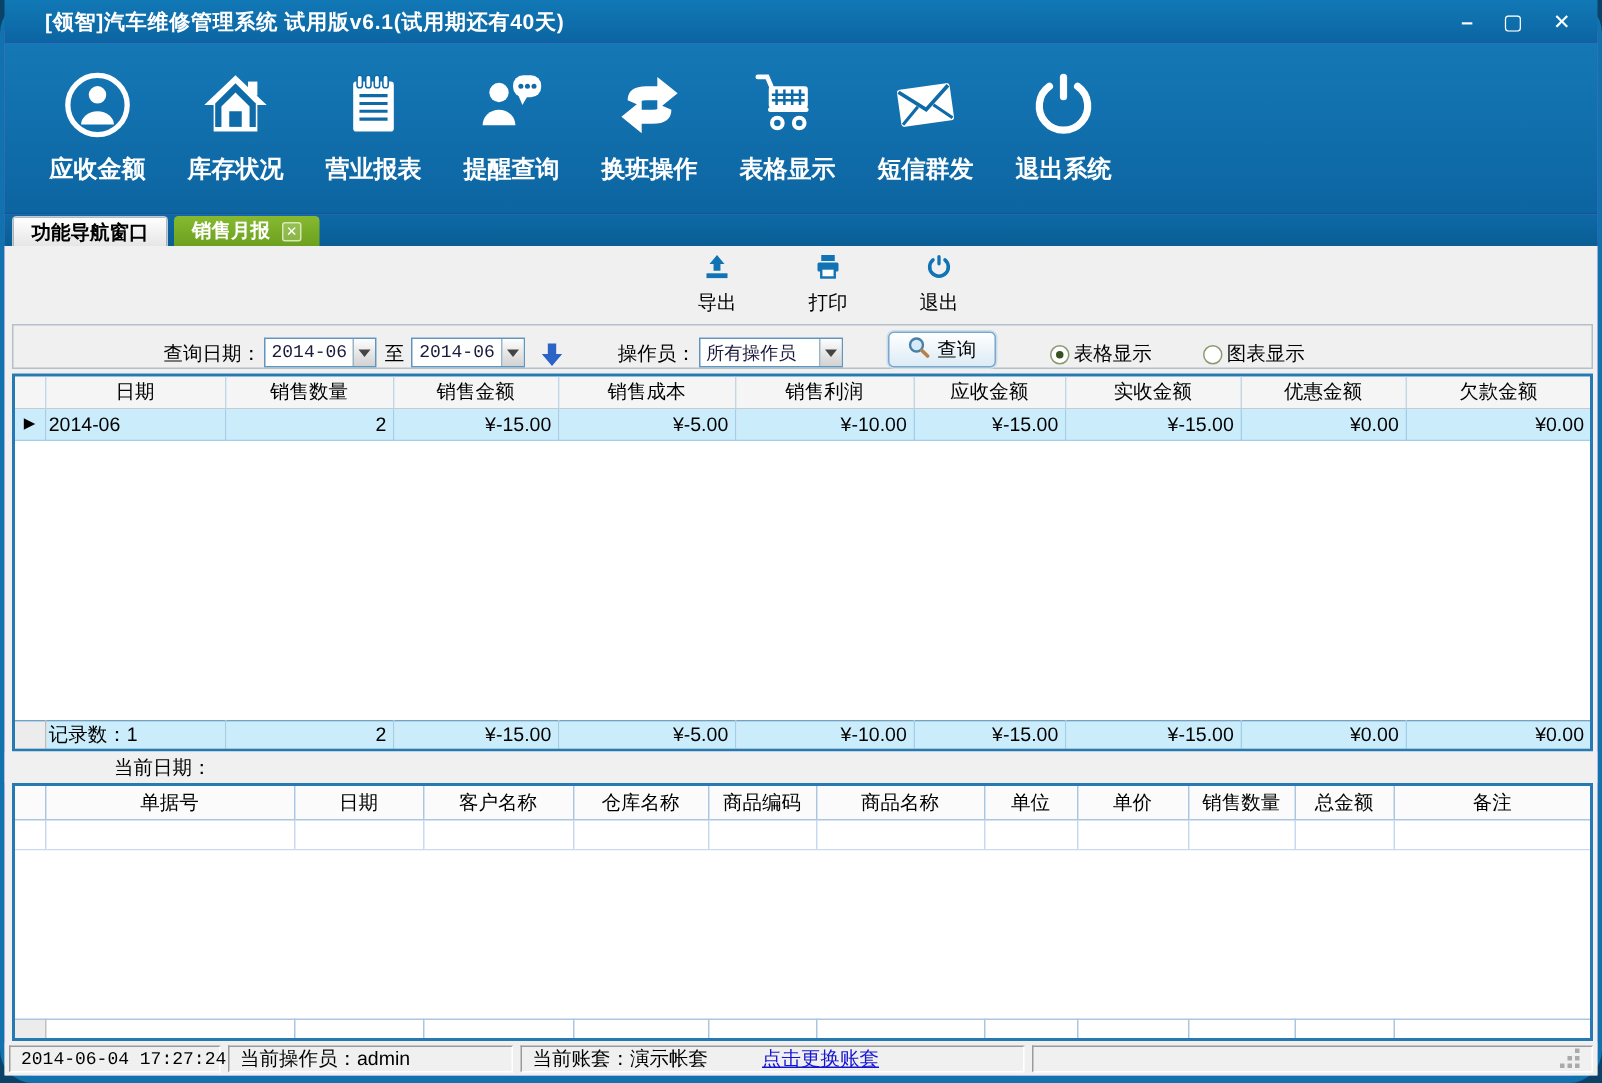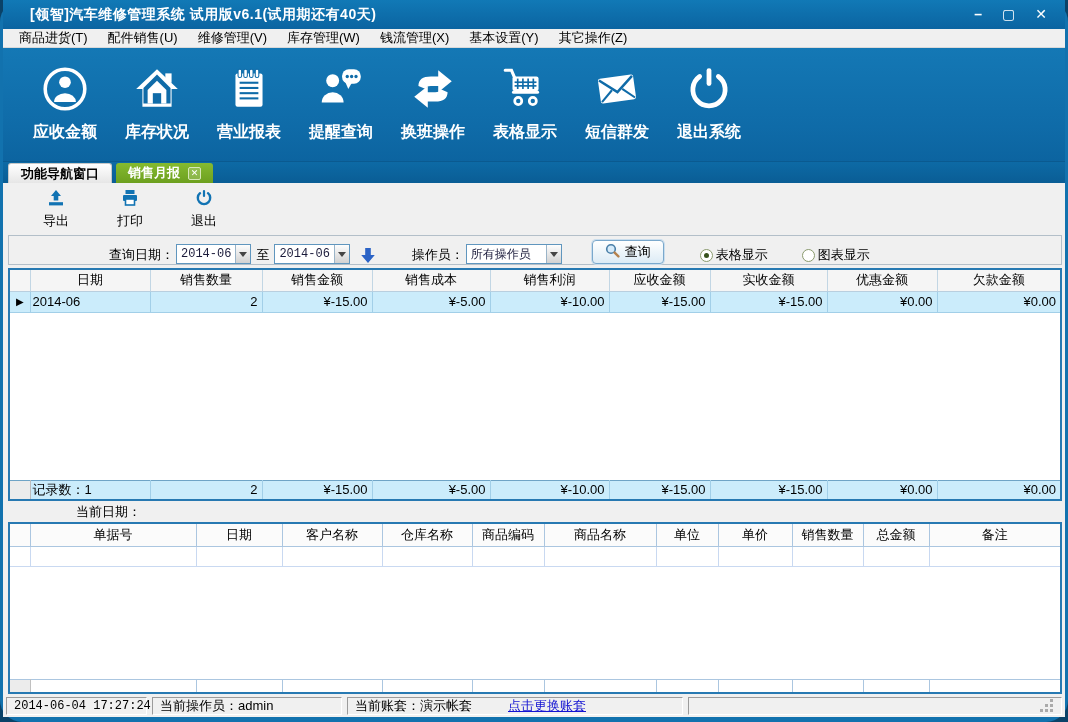--- a/index.html
+++ b/index.html
@@ -31,21 +31,21 @@
   .tab{ height:20px; display:flex; align-items:center; padding:0 12px; font-size:13px;
         border-radius:3px 3px 0 0; cursor:pointer; }
   .tab.inactive{ background:linear-gradient(#ffffff,#e6e6e6); color:#000; border:1px solid #c8c8c8; border-bottom:none; font-weight:bold;}
   .tab.active{ background:linear-gradient(#85ba30,#6da01f); color:#fff; font-weight:bold; gap:8px;}
   .tab-close{ width:13px; height:13px; border:1px solid #d7e8b8; background:rgba(255,255,255,.18); border-radius:2px;
               font-size:9px; line-height:11px; text-align:center; color:#fff; cursor:pointer;}
 
   
   .main{ flex:1; display:flex; flex-direction:column; background:#f0f0f0; overflow:hidden;}
 
-  .subtoolbar{ height:52px; flex:0 0 52px; display:flex; align-items:center; gap:40px; padding-left:36px;}
+  .subtoolbar{ height:52px; flex:0 0 52px; display:flex; align-items:center; gap:40px; padding-left:36px;justify-content:center;}
   .st-item{ display:flex; flex-direction:column; align-items:center; cursor:pointer; width:34px;}
   .st-item .st-label{ font-size:13px; color:#000; margin-top:1px;}
 
   .querybar{ height:30px; flex:0 0 30px; margin:0 3px 3px 5px; border:1px solid #b3bfc9; background:#f0f0f0;
              display:flex; align-items:flex-end; font-size:13px; }
   .q-label{ color:#000; }
   .combo{ display:flex; align-items:stretch; border:1px solid #6096be; background:#fff; height:20px;}
   .combo .c-val{ padding:0 4px; font-size:12px; line-height:18px; color:#1a1a3a; font-family:"Liberation Mono","DejaVu Sans Mono",monospace;}
   .combo .c-btn{ width:15px; background:linear-gradient(#fdfdfd,#d2d2d2); border-left:1px solid #9ab4c8;
                  display:flex; align-items:center; justify-content:center; cursor:pointer;}
@@ -104,29 +104,20 @@
 
   <div class="titlebar">
     <span class="title">[领智]汽车维修管理系统  试用版v6.1(试用期还有40天)</span>
     <span class="win-controls">
       <span>–</span>
       <span>▢</span>
       <span>✕</span>
     </span>
   </div>
 
-  <div class="menubar">
-    <span class="mitem">商品进货(T)</span>
-    <span class="mitem">配件销售(U)</span>
-    <span class="mitem">维修管理(V)</span>
-    <span class="mitem">库存管理(W)</span>
-    <span class="mitem">钱流管理(X)</span>
-    <span class="mitem">基本设置(Y)</span>
-    <span class="mitem">其它操作(Z)</span>
-  </div>
 
   <div class="toolbar">
 
     <div class="tb-item">
       <span class="tb-icon">
         <svg width="50" height="50" viewBox="0 0 48 48">
           <circle cx="24" cy="24" r="19" fill="none" stroke="#fff" stroke-width="3.4"></circle>
           <circle cx="24" cy="17.5" r="5.6" fill="#fff"></circle>
           <path d="M13.5 36.5 a10.5 8.5 0 0 1 21 0 z" fill="#fff"></path>
         </svg>

